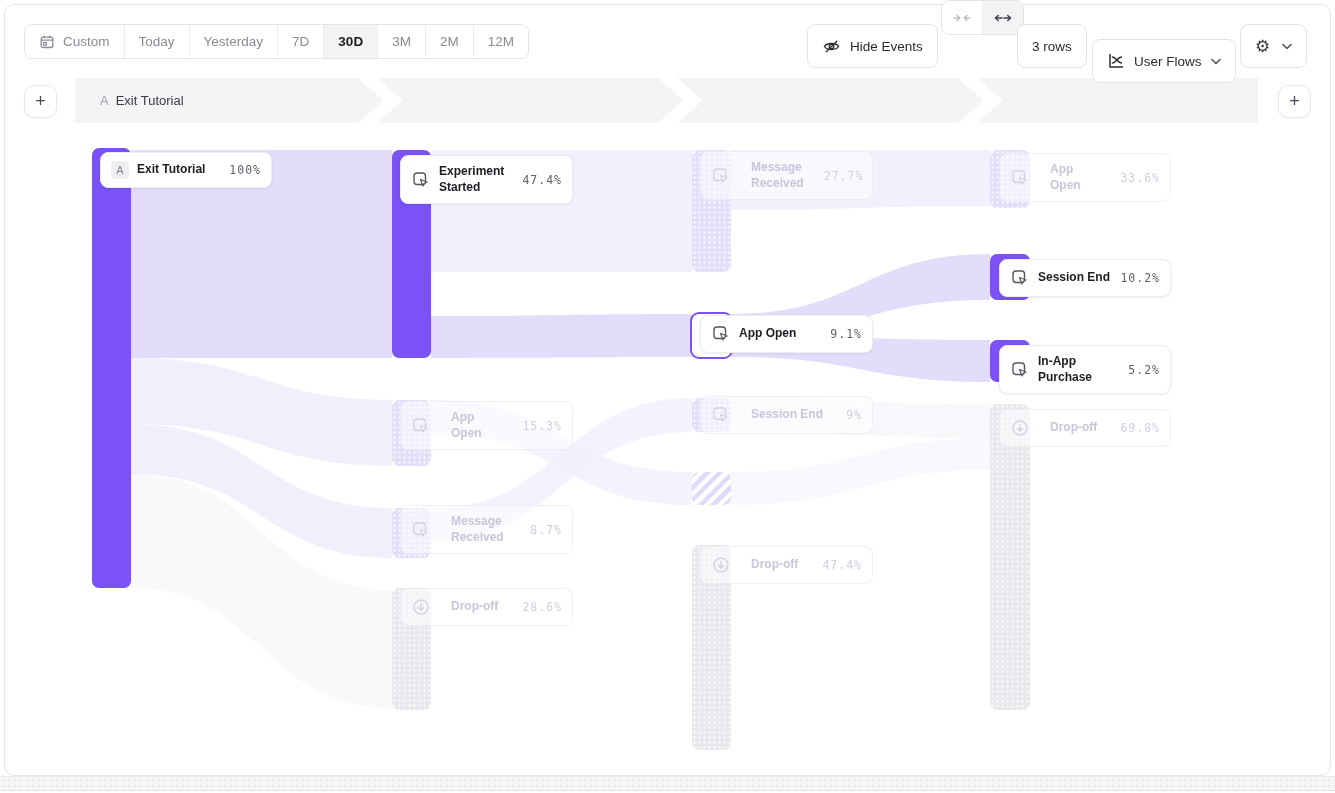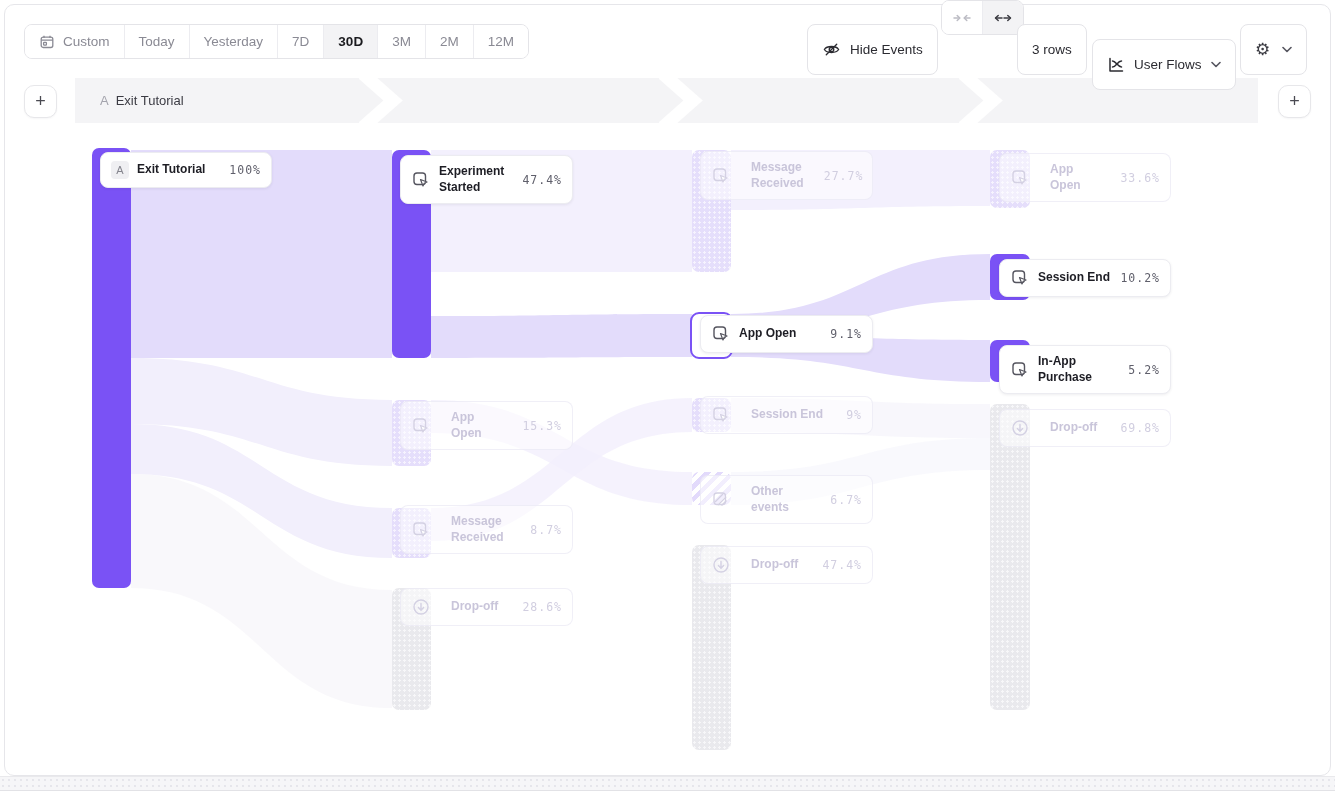--- a/index.html
+++ b/index.html
@@ -15,21 +15,21 @@
   
   .toolbar{position:absolute;left:0;top:0;width:1335px;height:64px;z-index:6;}
   .seg-group{position:absolute;display:inline-flex;align-items:stretch;height:33px;
     background:#fff;border:1px solid #e4e4e8;border-radius:8px;overflow:hidden;}
   .seg{display:flex;align-items:center;gap:8px;padding:0 14px;font-size:13.5px;
     color:#8a8a94;background:#fff;cursor:pointer;white-space:nowrap;}
   .seg + .seg{border-left:1px solid #ececf0;}
   .seg.selected{background:#f3f3f5;color:#1b1b1f;font-weight:700;}
   .seg.disabled{color:#bcbcc4;}
   .ranges{left:24px;top:24px;}
-  .btn{position:absolute;top:24px;height:51px;display:inline-flex;align-items:center;gap:9px;
+  .btn{position:absolute;top:24px;height:44px;display:inline-flex;align-items:center;gap:9px;
     padding:0 14px;background:#fff;border:1px solid #e4e4e8;border-radius:8px;
     font-size:13.5px;color:#2b2b31;font-weight:500;cursor:pointer;box-sizing:border-box;white-space:nowrap;}
   .icon{display:inline-flex;align-items:center;justify-content:center;color:inherit;}
   .gear-glyph{font-size:17px;line-height:1;color:#3c3c43;}
   
   .add-btn{position:absolute;width:33px;height:33px;background:#fff;border:1px solid #e7e7ea;
     border-radius:10px;font-size:18px;font-weight:400;color:#4a4a52;display:flex;align-items:center;
     justify-content:center;cursor:pointer;z-index:6;box-shadow:0 1px 2px rgba(20,20,40,.04);}
   .flow-band{position:absolute;left:75px;top:78px;width:1183px;height:45px;background:#f4f4f6;
     z-index:4;overflow:hidden;}
@@ -291,30 +291,20 @@
       <svg width="20" height="20" viewBox="0 0 20 20" fill="none" stroke="currentColor" stroke-width="1.4" stroke-linejoin="round">
         <rect x="3" y="3" width="11.5" height="11.5" rx="3"></rect>
         <path d="M9.5 9.5 L16 12 L13.2 13.2 L12 16 Z" fill="#fff" stroke-width="1.2"></path>
       </svg>
     </span>
     <span class="name">Session End</span>
     <span class="pct">9%</span>
   </div>
 
   <div class="bar hatch" style="left:692px;top:472px;width:39px;height:33px;"></div>
-  <div class="card dim" style="left:700px;top:475px;width:173px;">
-    <span class="icon">
-      <svg width="20" height="20" viewBox="0 0 20 20" fill="none" stroke="currentColor" stroke-width="1.3" stroke-linejoin="round">
-        <rect x="3" y="3" width="11.5" height="11.5" rx="3"></rect>
-        <path d="M4 12 L12 4 M7 15 L15 7 M10.5 15.5 L15.5 10.5"></path>
-      </svg>
-    </span>
-    <span class="name">Other events</span>
-    <span class="pct">6.7%</span>
-  </div>
 
   <div class="bar fgray" style="left:692px;top:545px;width:39px;height:205px;"></div>
   <div class="card dim" style="left:700px;top:546px;width:173px;">
     <span class="icon">
       <svg width="20" height="20" viewBox="0 0 20 20" fill="none" stroke="currentColor" stroke-width="1.4" stroke-linecap="round" stroke-linejoin="round">
         <circle cx="10" cy="10" r="7"></circle>
           <path d="M10 6.5 V13 M7.4 10.6 L10 13.3 L12.6 10.6"></path>
       </svg>
     </span>
     <span class="name">Drop-off</span>

